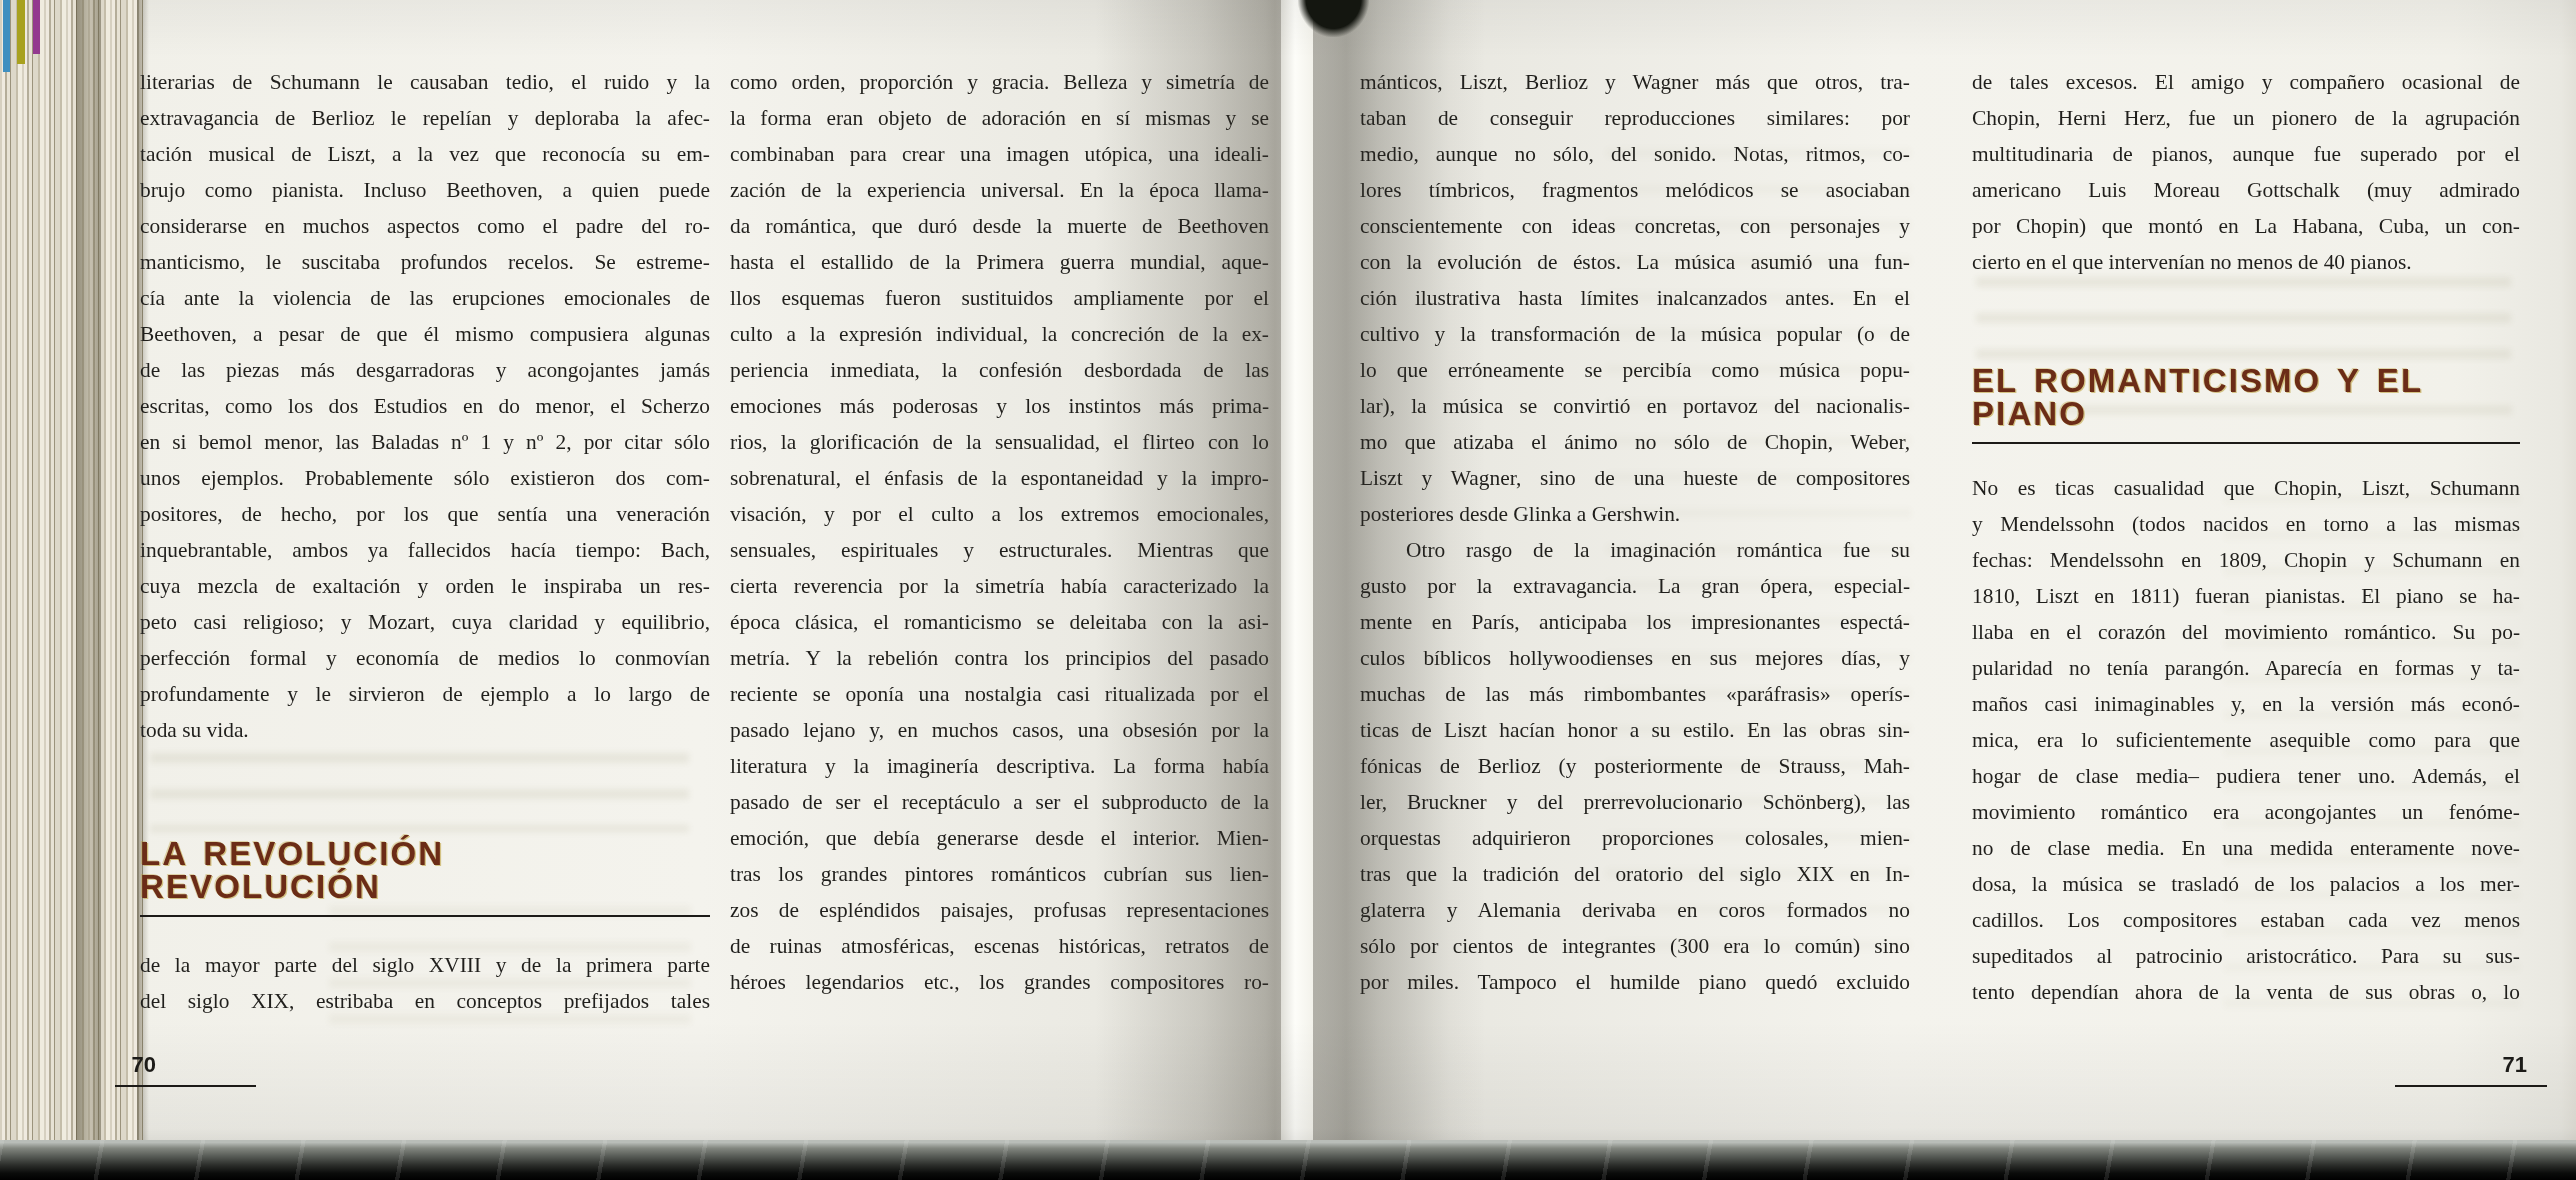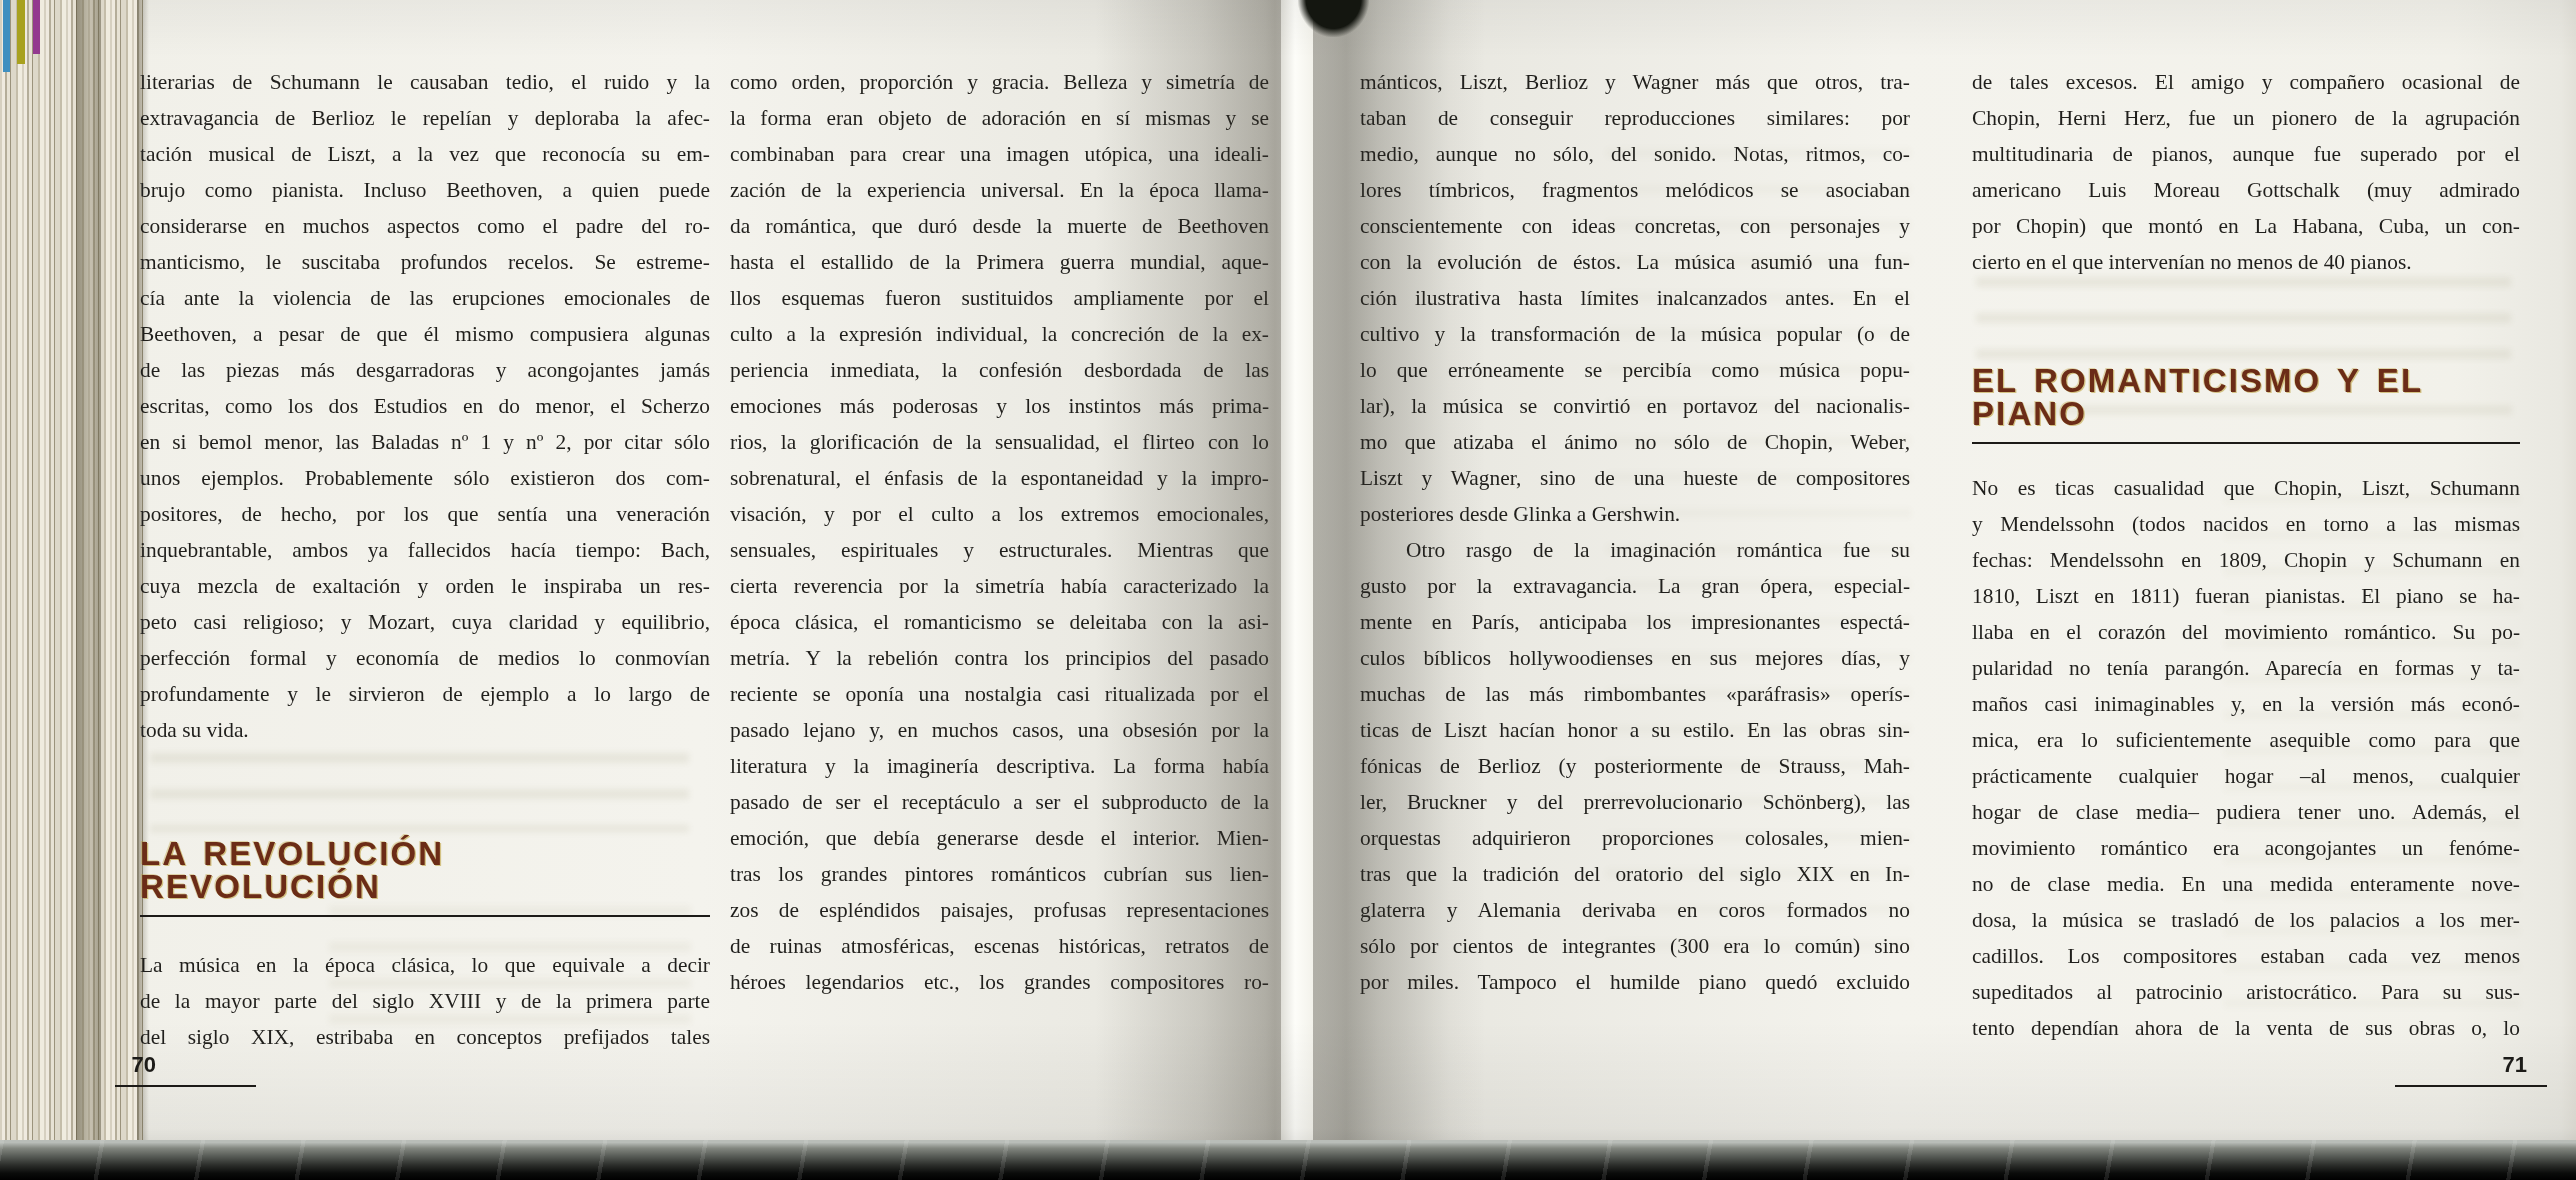--- a/index.html
+++ b/index.html
@@ -147,21 +147,20 @@
         <div class="line">cuya mezcla de exaltación y orden le inspiraba un res-</div>
         <div class="line">peto casi religioso; y Mozart, cuya claridad y equilibrio,</div>
         <div class="line">perfección formal y economía de medios lo conmovían</div>
         <div class="line">profundamente y le sirvieron de ejemplo a lo largo de</div>
         <div class="line last">toda su vida.</div>
       </div>
     <div class="h-wrap1">
       <h2 class="heading">LA REVOLUCIÓN REVOLUCIÓN</h2>
     </div>
     <div class="para p-after-h1">
-        <div class="line">La música en la época clásica, lo que equivale a decir</div>
         <div class="line">de la mayor parte del siglo XVIII y de la primera parte</div>
         <div class="line">del siglo XIX, estribaba en conceptos prefijados tales</div>
       </div>
   </div>
 
   <div class="col" style="left:730px;width:539px;">
     <div class="para">
         <div class="line">como orden, proporción y gracia. Belleza y simetría de</div>
         <div class="line">la forma eran objeto de adoración en sí mismas y se</div>
         <div class="line">combinaban para crear una imagen utópica, una ideali-</div>
@@ -242,21 +241,20 @@
     </div>
     <div class="para p-after-h2">
         <div class="line">No es ticas casualidad que Chopin, Liszt, Schumann</div>
         <div class="line">y Mendelssohn (todos nacidos en torno a las mismas</div>
         <div class="line">fechas: Mendelssohn en 1809, Chopin y Schumann en</div>
         <div class="line">1810, Liszt en 1811) fueran pianistas. El piano se ha-</div>
         <div class="line">llaba en el corazón del movimiento romántico. Su po-</div>
         <div class="line">pularidad no tenía parangón. Aparecía en formas y ta-</div>
         <div class="line">maños casi inimaginables y, en la versión más econó-</div>
         <div class="line">mica, era lo suficientemente asequible como para que</div>
-        <div class="line">prácticamente cualquier hogar –al menos, cualquier</div>
         <div class="line">hogar de clase media– pudiera tener uno. Además, el</div>
         <div class="line">movimiento romántico era acongojantes un fenóme-</div>
         <div class="line">no de clase media. En una medida enteramente nove-</div>
         <div class="line">dosa, la música se trasladó de los palacios a los mer-</div>
         <div class="line">cadillos. Los compositores estaban cada vez menos</div>
         <div class="line">supeditados al patrocinio aristocrático. Para su sus-</div>
         <div class="line">tento dependían ahora de la venta de sus obras o, lo</div>
       </div>
   </div>
 

